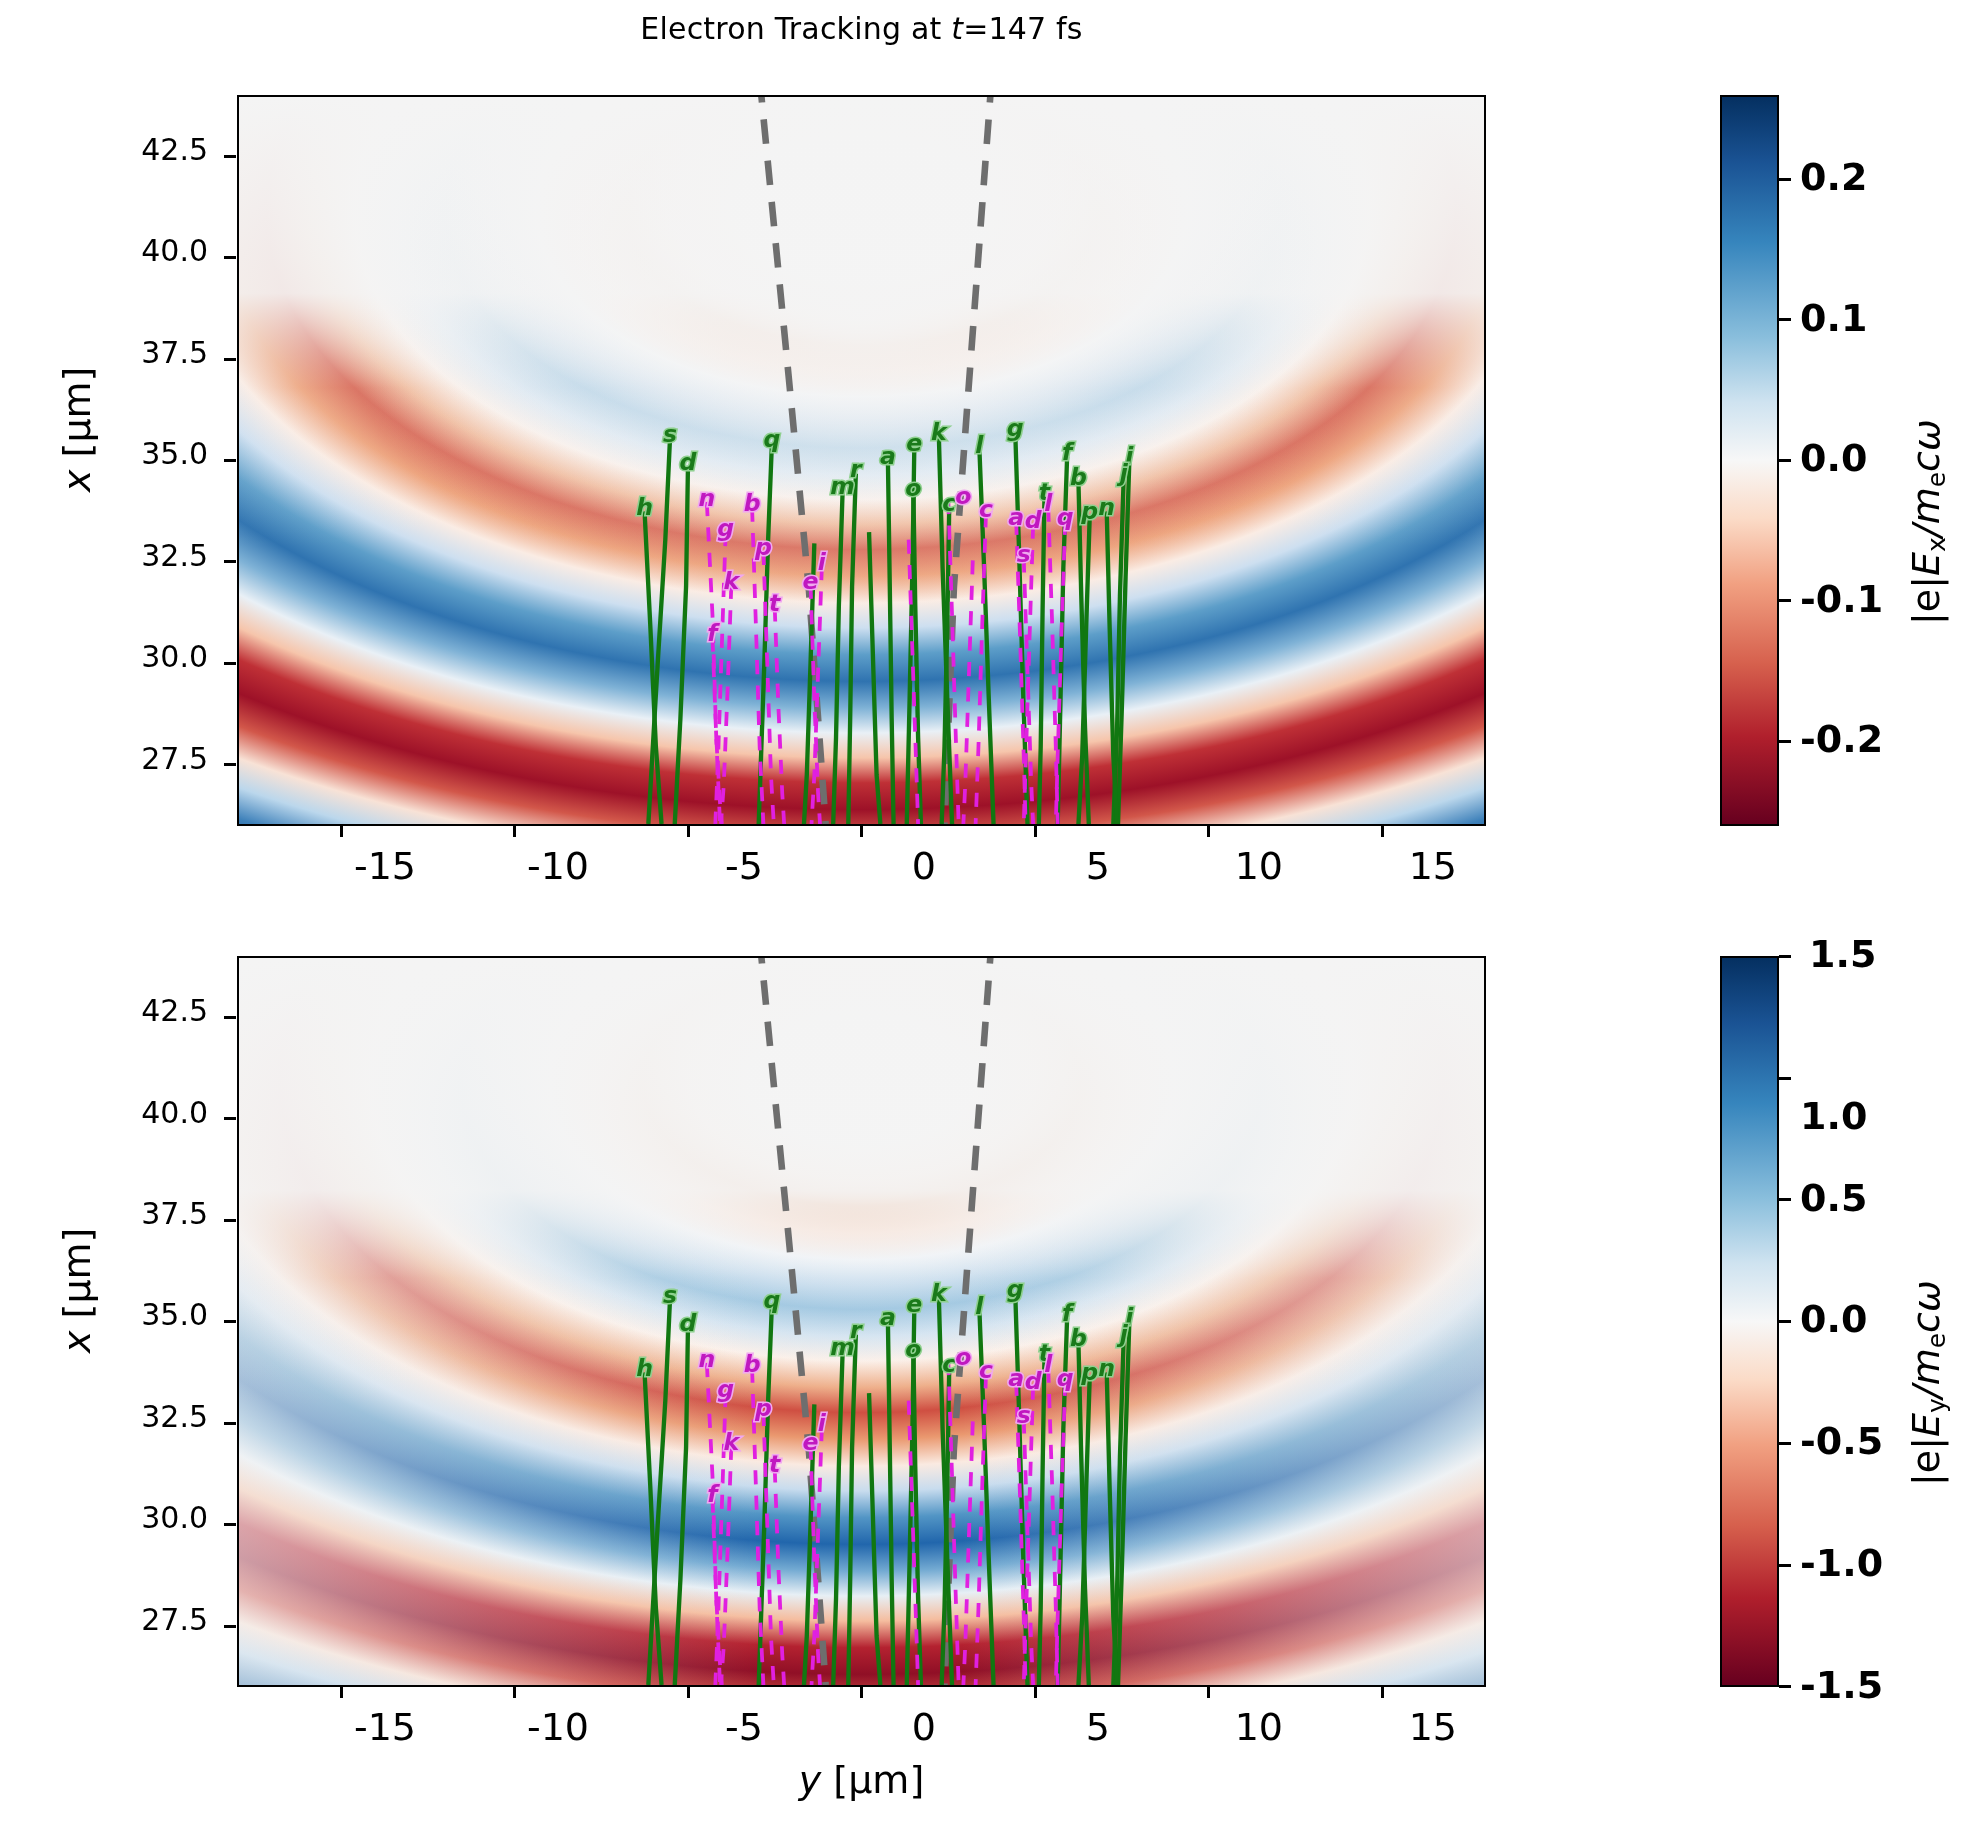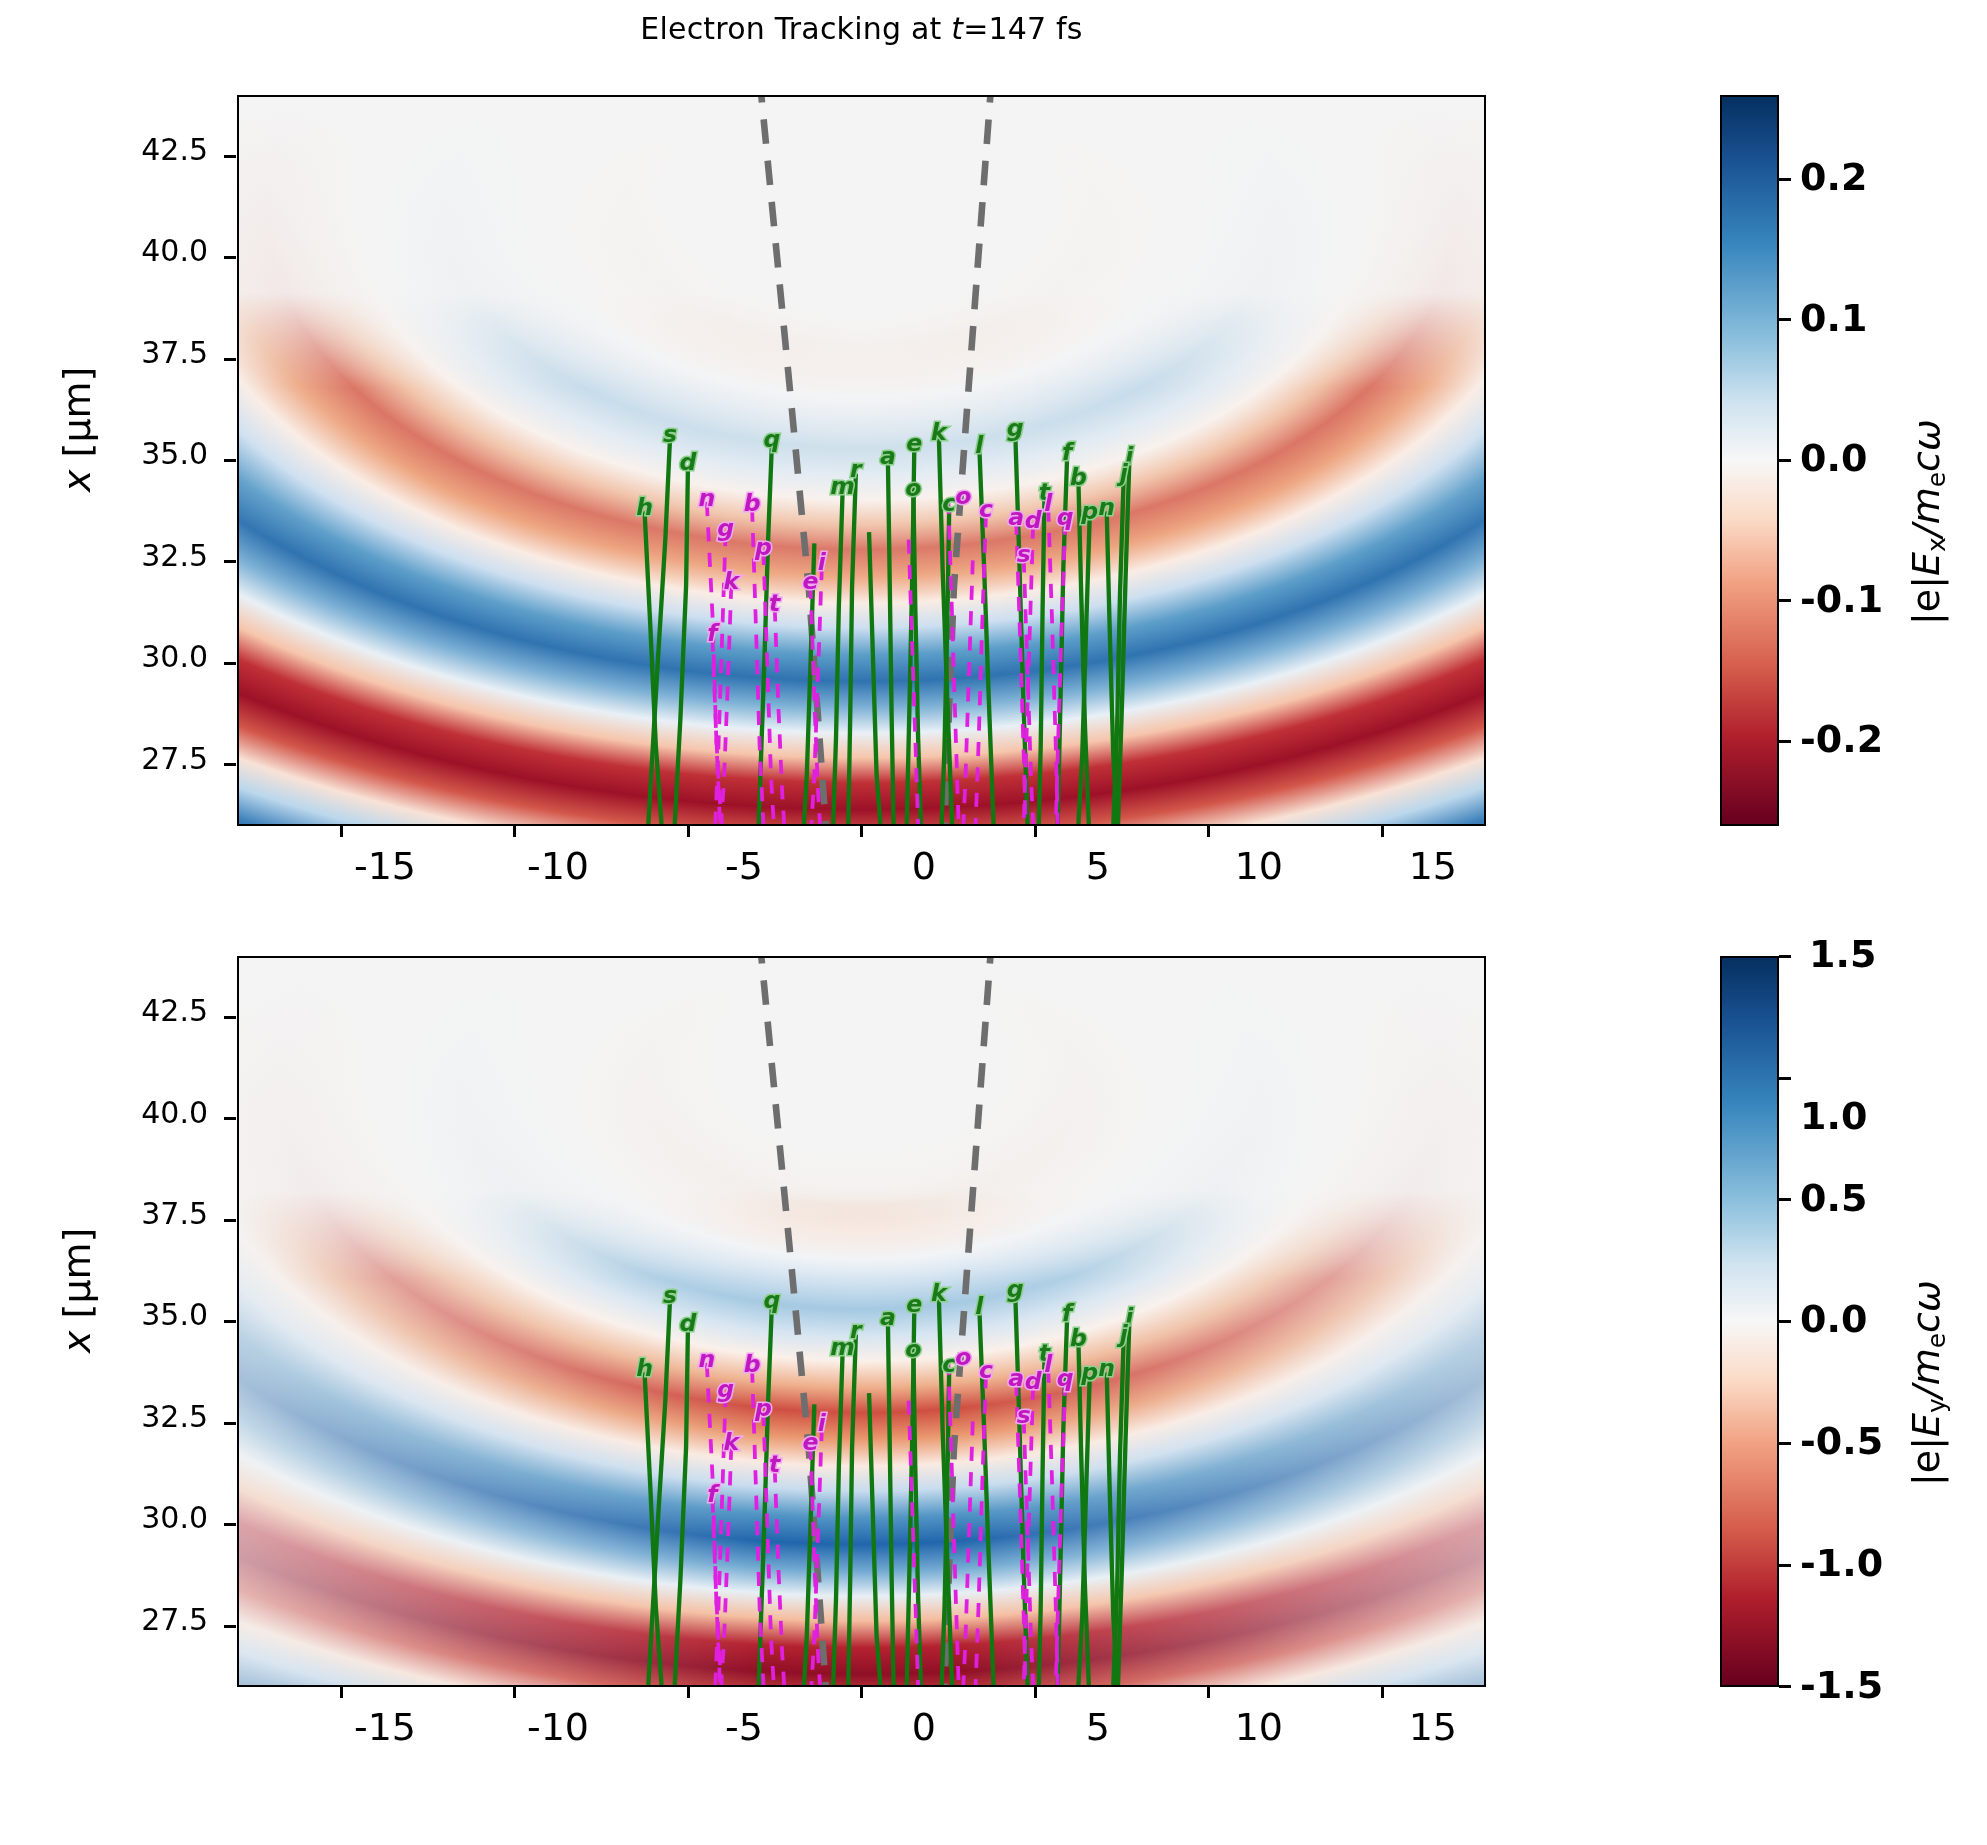--- a/index.html
+++ b/index.html
@@ -527,20 +527,23 @@
       <div class="cblab" style="left:1800px;top:1663px;">-1.5</div>
     </div>
 
   <div class="ylabel" id="ylabA" style="left:55px;top:492px;">
     <i>x</i><span> [µm]</span>
   </div>
   <div class="ylabel" id="ylabB" style="left:55px;top:1353px;">
     <i>x</i><span> [µm]</span>
   </div>
 
+  <div id="xlabel">
+    <i>y</i><span> [µm]</span>
+  </div>
 
   <div class="cbar" id="cbarA">
     <div class="grad" style="background:linear-gradient(to bottom,
         #053061 0%, #1a5394 9%, #3685bd 20%, #89bedc 33%,
         #cfe3f0 42%, #f7f7f7 50%, #fbdbc7 58%, #f1a081 67%,
         #d6604d 78%, #b01f2c 88%, #67001f 100%);"></div>
   </div>
   <div class="cblabel" id="cblabA" style="left:1904px;top:625px;">
     <span>|e|</span><i>E</i><span class="sub">x</span><i>/</i><i>m</i><span class="sub">e</span><i>cω</i>
   </div>

